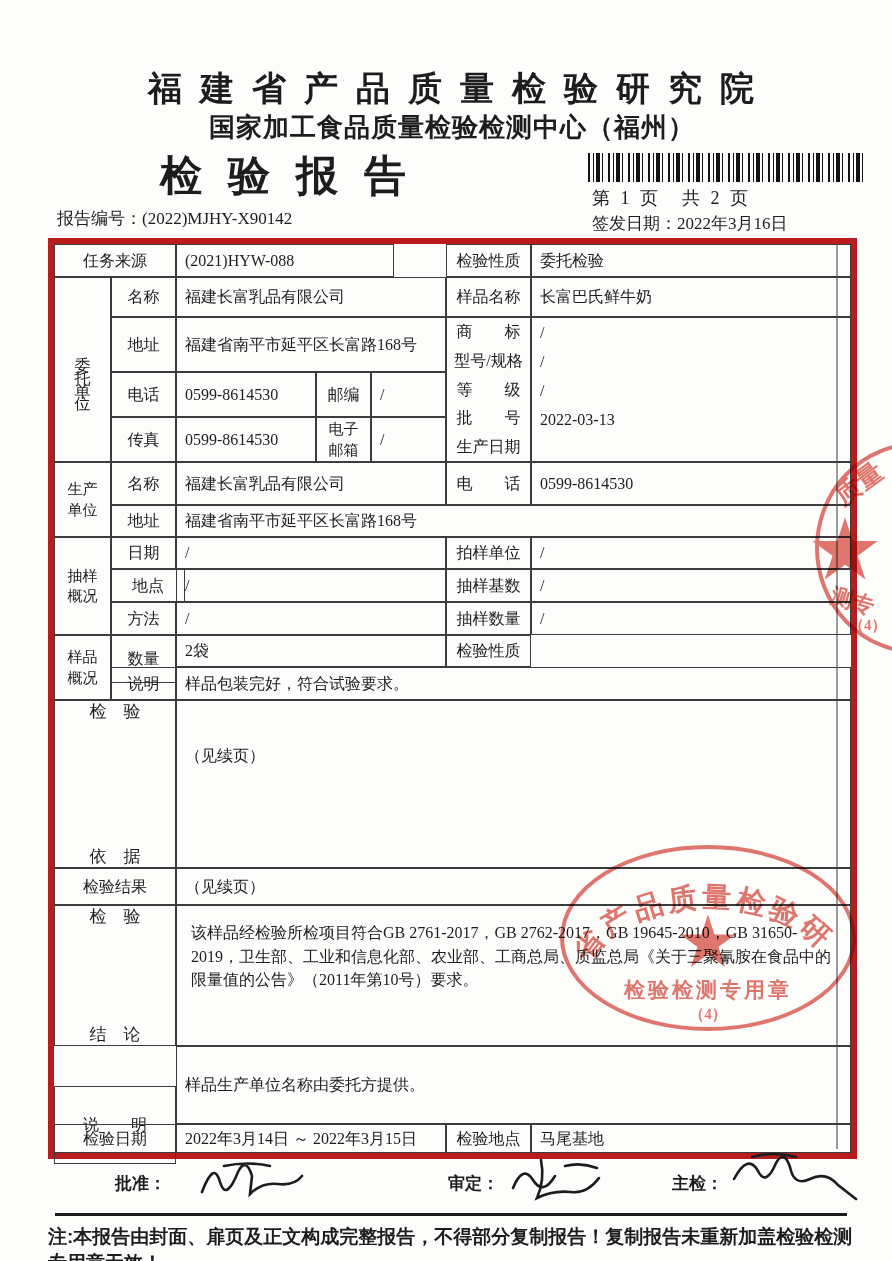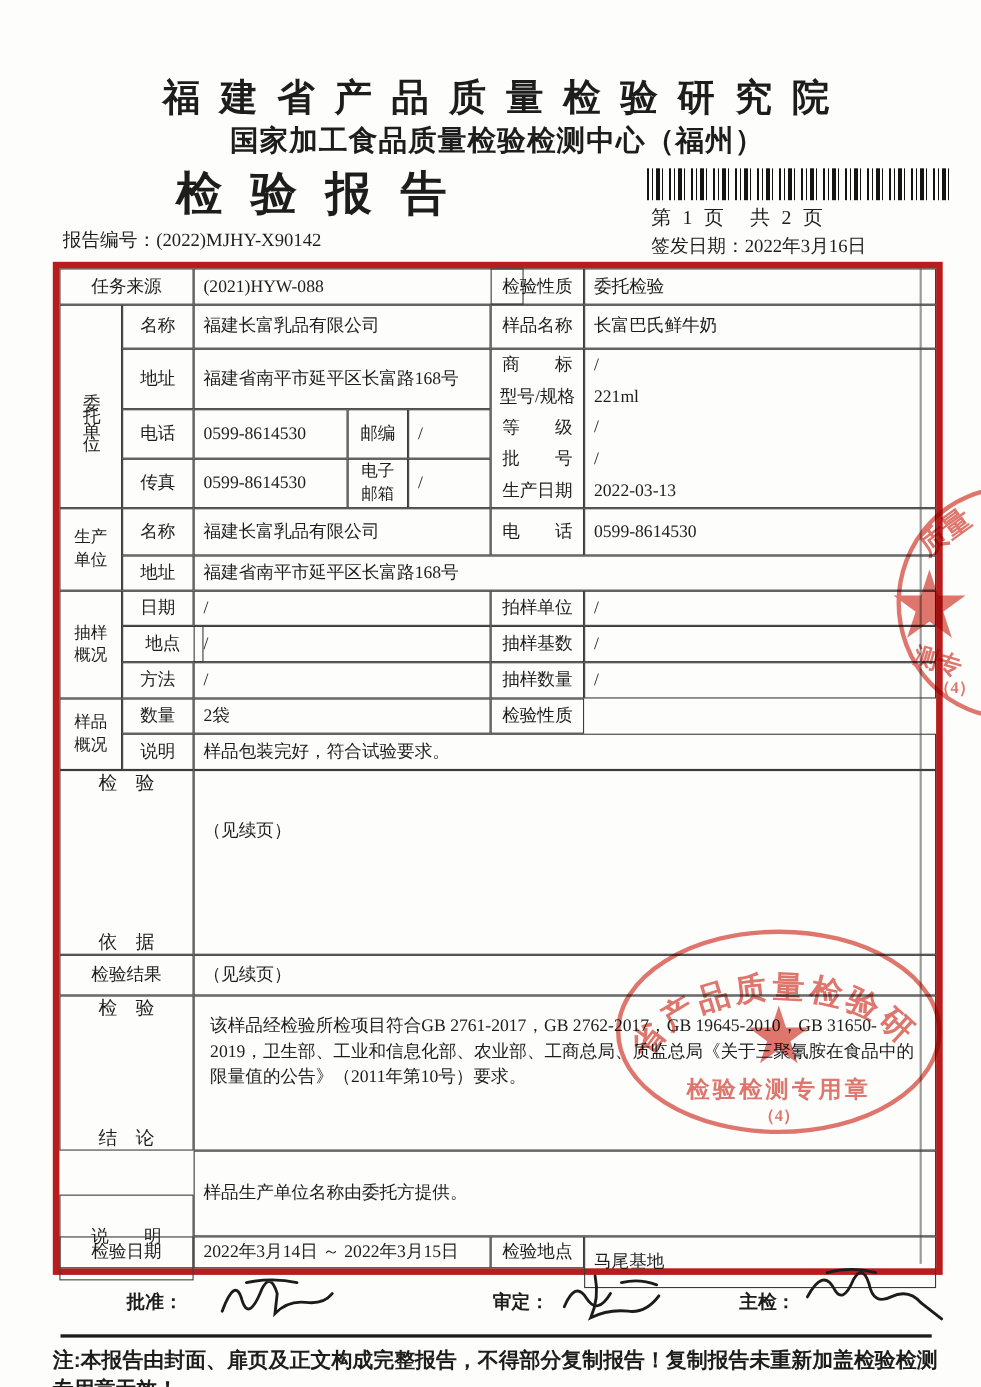--- a/index.html
+++ b/index.html
@@ -55,21 +55,21 @@
 <div class="abs center-title">国家加工食品质量检验检测中心（福州）</div>
 <div class="abs report-title">检验报告</div>
 <div class="abs barcode"></div>
 <div class="abs page-info">第 1 页　共 2 页</div>
 <div class="abs report-no"><span>报告编号：</span><span>(2022)MJHY-X90142</span></div>
 <div class="abs issue-date"><span>签发日期：</span><span>2022年3月16日</span></div>
 
 <div class="abs tbl">
 
   <div class="cell lab" style="left:0;top:0;width:122px;height:33px">任务来源</div>
-  <div class="cell val" style="left:122px;top:0;width:300px;height:33px">(2021)HYW-088</div>
+  <div class="cell val" style="left:122px;top:0;width:218px;height:33px">(2021)HYW-088</div>
   <div class="cell lab" style="left:392px;top:0;width:85px;height:33px">检验性质</div>
   <div class="cell val" style="left:477px;top:0;width:320px;height:33px">委托检验</div>
 
   <div class="cell lab" style="left:0;top:33px;width:57px;height:185px">
       <span class="vlab">委托单位</span>
     </div>
   <div class="cell lab" style="left:57px;top:33px;width:65px;height:40px">名称</div>
   <div class="cell val" style="left:122px;top:33px;width:270px;height:40px">福建长富乳品有限公司</div>
   <div class="cell lab" style="left:392px;top:33px;width:85px;height:40px">样品名称</div>
   <div class="cell val" style="left:477px;top:33px;width:320px;height:40px">长富巴氏鲜牛奶</div>
@@ -79,21 +79,20 @@
 
   <div class="cell lab stack" style="left:392px;top:73px;width:85px;height:145px">
     <div>商　　标</div>
     <div>型号/规格</div>
     <div>等　　级</div>
     <div>批　　号</div>
     <div>生产日期</div>
   </div>
   <div class="cell val stack" style="left:477px;top:73px;width:320px;height:145px">
     <div>/</div>
-    <div>221ml</div>
     <div>/</div>
     <div>/</div>
     <div>2022-03-13</div>
   </div>
 
   <div class="cell lab" style="left:57px;top:128px;width:65px;height:45px">电话</div>
   <div class="cell val" style="left:122px;top:128px;width:140px;height:45px">0599-8614530</div>
   <div class="cell lab" style="left:262px;top:128px;width:55px;height:45px">邮编</div>
   <div class="cell val" style="left:317px;top:128px;width:75px;height:45px">/</div>
 
@@ -126,21 +125,21 @@
   <div class="cell lab" style="left:392px;top:325px;width:85px;height:33px">抽样基数</div>
   <div class="cell val" style="left:477px;top:325px;width:320px;height:33px">/</div>
   <div class="cell lab" style="left:57px;top:358px;width:65px;height:33px">方法</div>
   <div class="cell val" style="left:122px;top:358px;width:270px;height:33px">/</div>
   <div class="cell lab" style="left:392px;top:358px;width:85px;height:33px">抽样数量</div>
   <div class="cell val" style="left:477px;top:358px;width:320px;height:33px">/</div>
 
   <div class="cell lab" style="left:0;top:391px;width:57px;height:65px">
       <span class="wrap2">样品概况</span>
     </div>
-  <div class="cell lab" style="left:57px;top:391px;width:65px;height:32px">数量</div>
+  <div class="cell lab" style="left:57px;top:391px;width:65px;height:48px">数量</div>
   <div class="cell val" style="left:122px;top:391px;width:270px;height:32px">2袋</div>
   <div class="cell lab" style="left:392px;top:391px;width:85px;height:32px">检验性质</div>
   <div class="cell lab" style="left:57px;top:423px;width:65px;height:33px">说明</div>
   <div class="cell val" style="left:122px;top:423px;width:675px;height:33px">样品包装完好，符合试验要求。</div>
 
   <div class="cell lab col gap30" style="left:0;top:456px;width:122px;height:168px">
     <span>检　验</span>
     <span>依　据</span>
   </div>
   <div class="cell val basis-val" style="left:122px;top:456px;width:675px;height:168px">（见续页）</div>
@@ -153,21 +152,21 @@
     <span>结　论</span>
   </div>
   <div class="cell concl" style="left:122px;top:661px;width:675px;height:141px">该样品经检验所检项目符合GB 2761-2017，GB 2762-2017，GB 19645-2010，GB 31650-2019，卫生部、工业和信息化部、农业部、工商总局、质监总局《关于三聚氰胺在食品中的限量值的公告》（2011年第10号）要求。</div>
 
   <div class="cell lab" style="left:0;top:842px;width:122px;height:78px">说　　明</div>
   <div class="cell val" style="left:122px;top:802px;width:675px;height:78px">样品生产单位名称由委托方提供。</div>
 
   <div class="cell lab" style="left:0;top:880px;width:122px;height:29px">检验日期</div>
   <div class="cell val" style="left:122px;top:880px;width:270px;height:29px">2022年3月14日 ～ 2022年3月15日</div>
   <div class="cell lab" style="left:392px;top:880px;width:85px;height:29px">检验地点</div>
-  <div class="cell val" style="left:477px;top:880px;width:320px;height:47px">马尾基地</div>
+  <div class="cell val" style="left:477px;top:880px;width:320px;height:29px">马尾基地</div>
 
   <div class="abs scanline" style="left:782px;top:0;width:2px;height:905px"></div>
 </div>
 
 <div class="sig">
   <span class="abs sig-label" style="left:115px;top:1172px">批准：</span>
   <svg style="left:190px;top:1152px" width="140" height="60">
     <path d="M12 40 Q24 8 30 30 Q36 50 48 20 Q56 4 62 24 L60 42 Q72 30 88 32 Q104 34 112 24 M34 14 Q58 9 80 14"></path>
   </svg>
   <span class="abs sig-label" style="left:448px;top:1172px">审定：</span>

